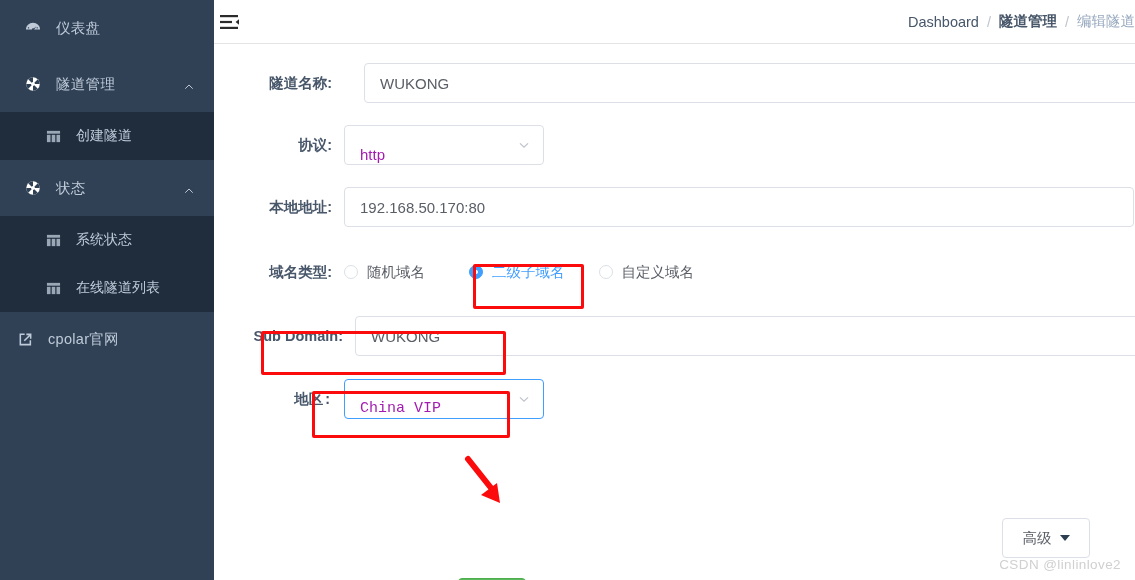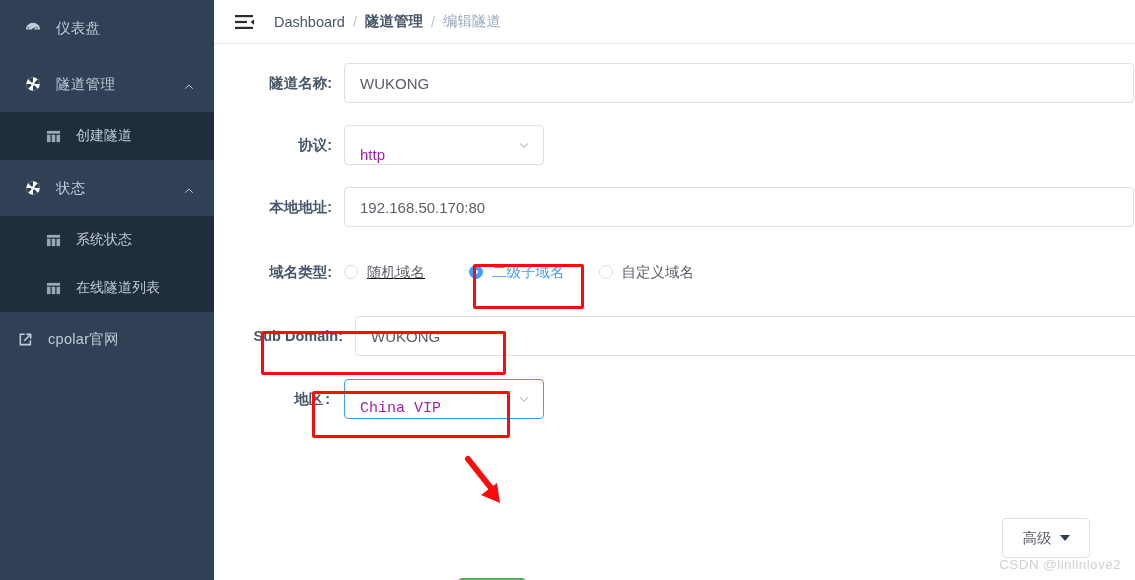--- a/index.html
+++ b/index.html
@@ -67,21 +67,22 @@
     background: #ffffff;
     position: relative;
     overflow: hidden;
   }
   .navbar {
     height: 44px;
     background: #ffffff;
     border-bottom: 1px solid #e4e4e4;
     display: flex;
     align-items: center;
-    padding-left: 20px;
+    padding-left: 5px;
+    justify-content: space-between;
   }
   .hamburger { width: 20px; height: 20px; cursor: pointer; flex: 0 0 20px; }
   .breadcrumb {
     margin-left: 20px;
     font-size: 14.5px;
     display: flex;
     align-items: center;
     color: #97a8be;
   }
   .bc-item { color: #475669; font-weight: 600; }
@@ -347,21 +348,21 @@
         <span class="bc-item plain">Dashboard</span>
         <span class="bc-sep">/</span>
         <span class="bc-item">隧道管理</span>
         <span class="bc-sep">/</span>
         <span class="bc-item current">编辑隧道</span>
       </div>
     </div>
 
     <div class="form-area">
 
-      <div class="frow" style="margin-top:19px;">
+      <div class="frow" style="margin-top:19px;gap:20px;">
         <div class="flabel">隧道名称:</div>
         <div class="fctl" style="padding-right:0;">
           <input class="inp" style="width: 790px;" value="WUKONG">
         </div>
       </div>
 
       <div class="frow" style="margin-top:22px;">
         <div class="flabel">协议:</div>
         <div class="fctl">
           <div class="select-box">
@@ -379,21 +380,21 @@
         <div class="flabel">本地地址:</div>
         <div class="fctl">
           <input class="inp" style="width: 790px;" value="192.168.50.170:80">
         </div>
       </div>
 
       <div class="frow" style="margin-top:30px;height:30px;">
         <div class="flabel">域名类型:</div>
         <div class="fctl">
           <div class="radio-group">
-            <div class="radio" style="margin-right:44px;text-decoration:underline;">
+            <div class="radio" style="margin-right:44px;">
               <span class="dot"></span>
               <span class="rlabel">随机域名</span>
             </div>
             <div class="radio checked" style="margin-right:34px;">
               <span class="dot"></span>
               <span class="rlabel">二级子域名</span>
             </div>
             <div class="radio">
               <span class="dot"></span>
               <span class="rlabel">自定义域名</span>

